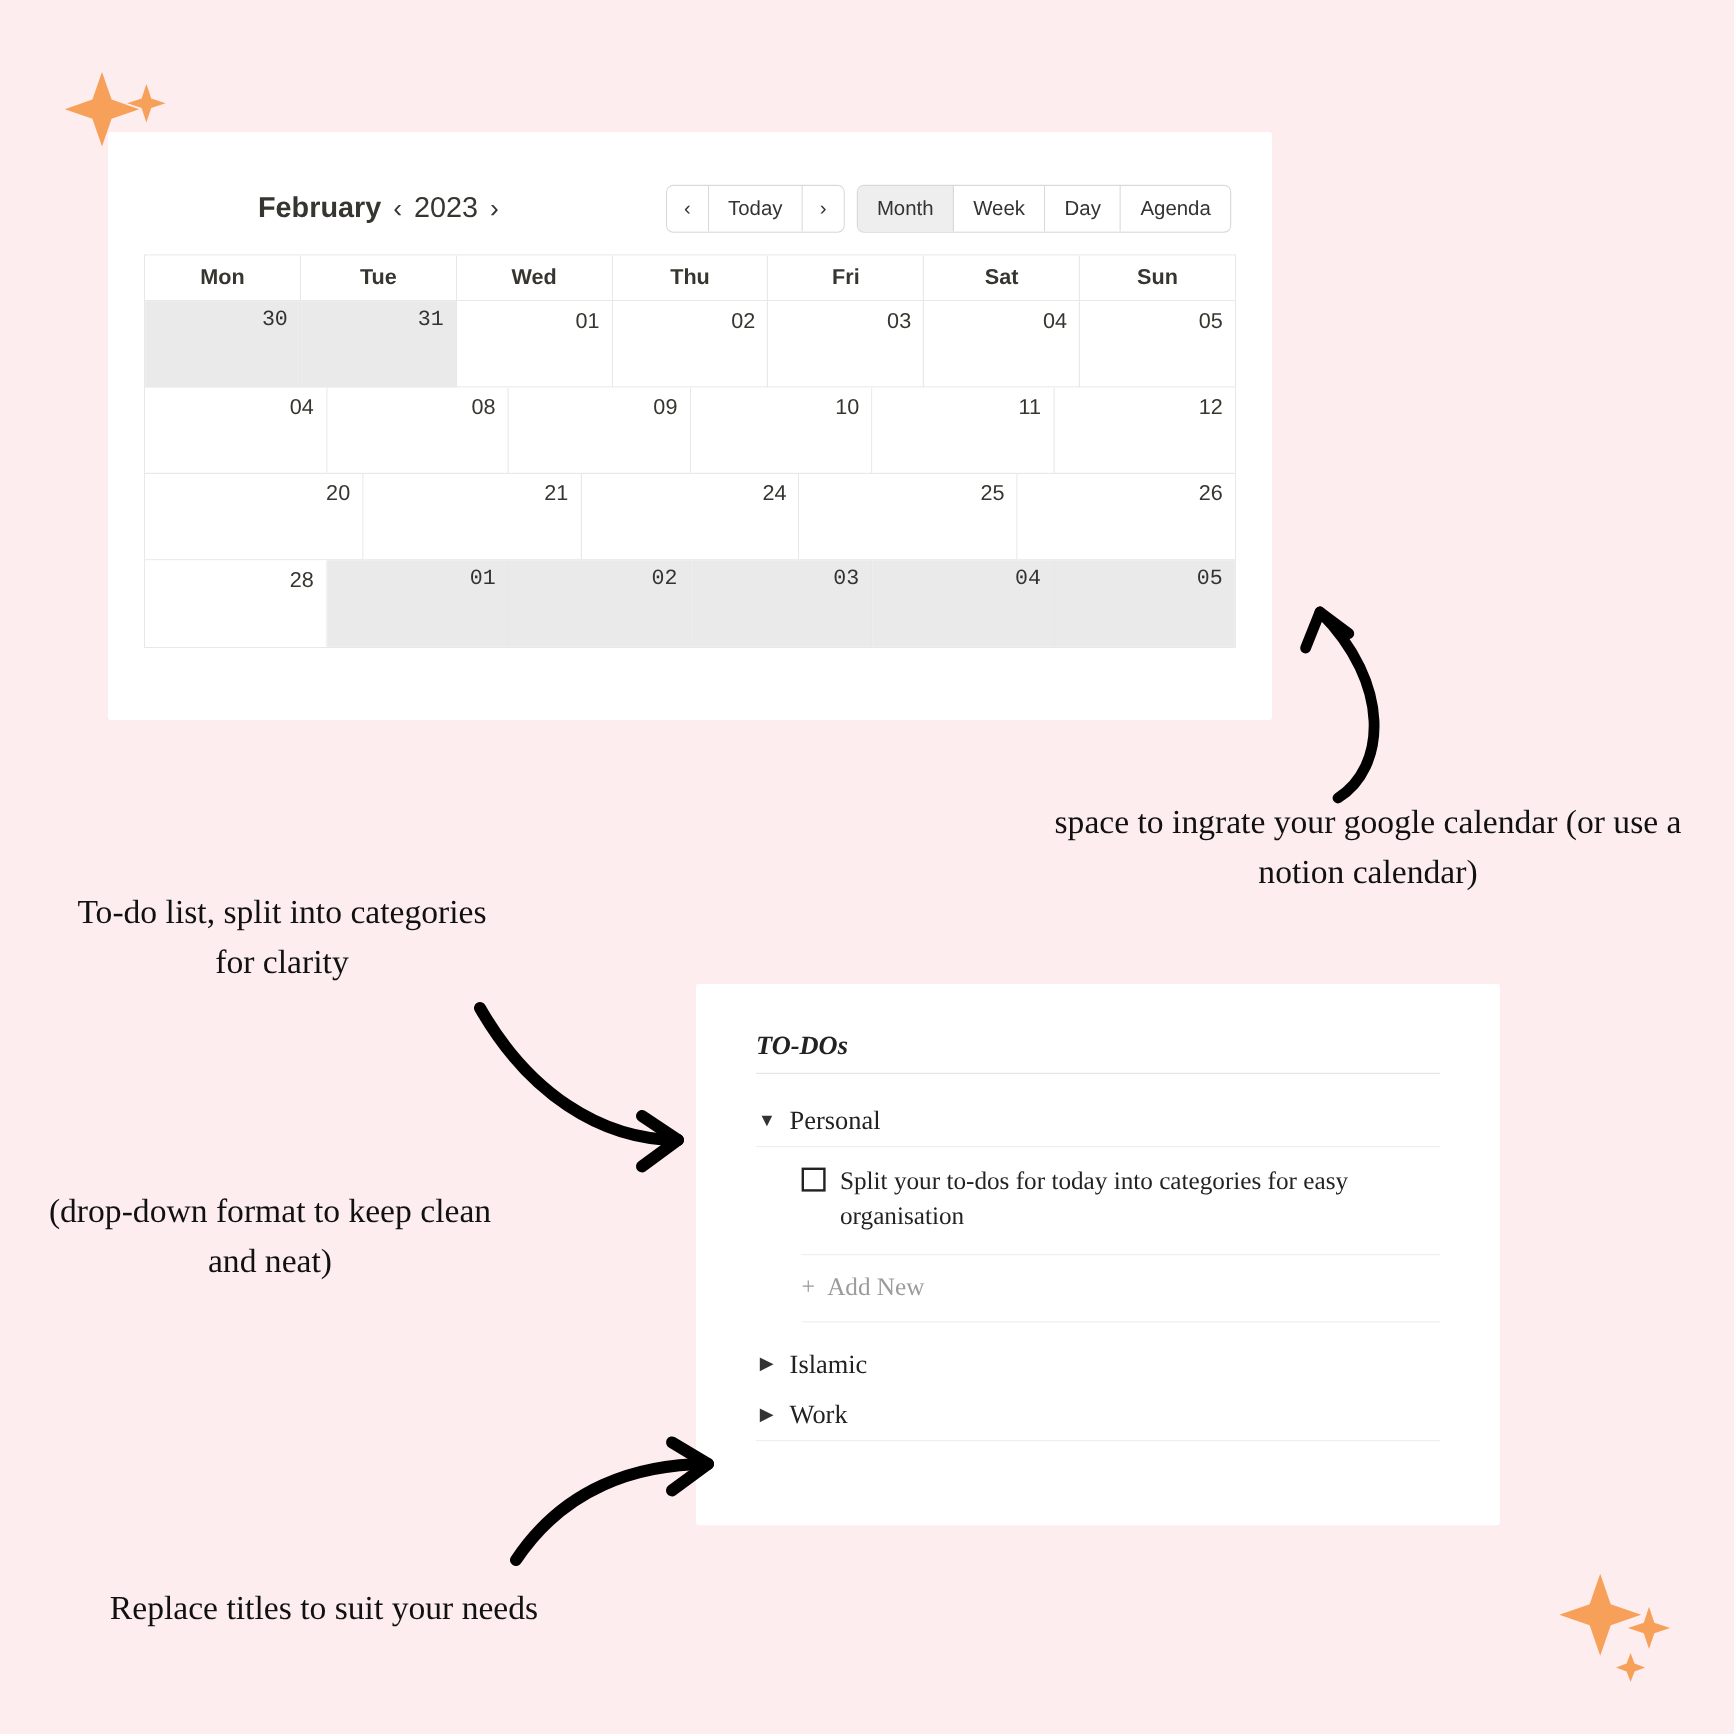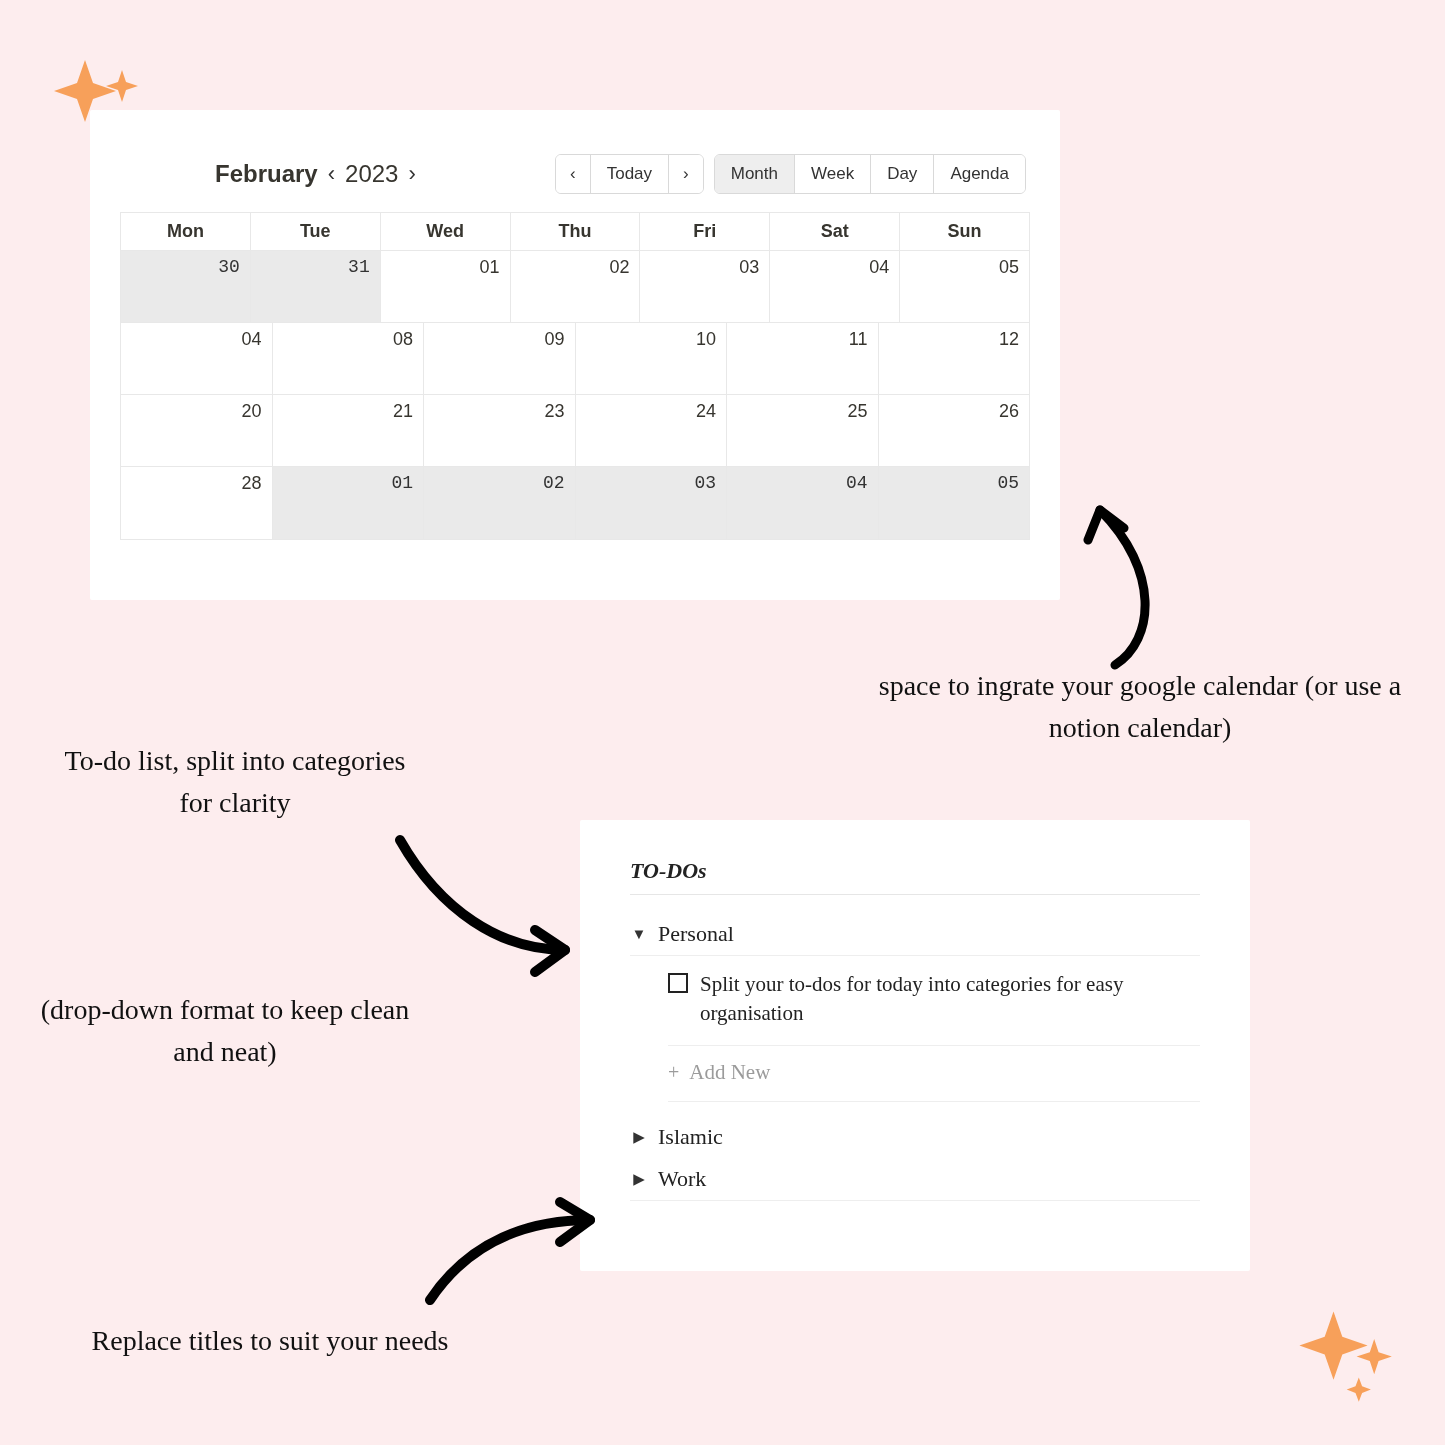--- a/index.html
+++ b/index.html
@@ -185,21 +185,20 @@
         <div class="cell">04</div>
         <div class="cell">08</div>
         <div class="cell">09</div>
         <div class="cell">10</div>
         <div class="cell">11</div>
         <div class="cell">12</div>
       </div>
       <div class="grid-row">
         <div class="cell">20</div>
         <div class="cell">21</div>
-        <div class="cell">23</div>
         <div class="cell">24</div>
         <div class="cell">25</div>
         <div class="cell">26</div>
       </div>
       <div class="grid-row">
         <div class="cell">28</div>
         <div class="cell dim">01</div>
         <div class="cell dim">02</div>
         <div class="cell dim">03</div>
         <div class="cell dim">04</div>

